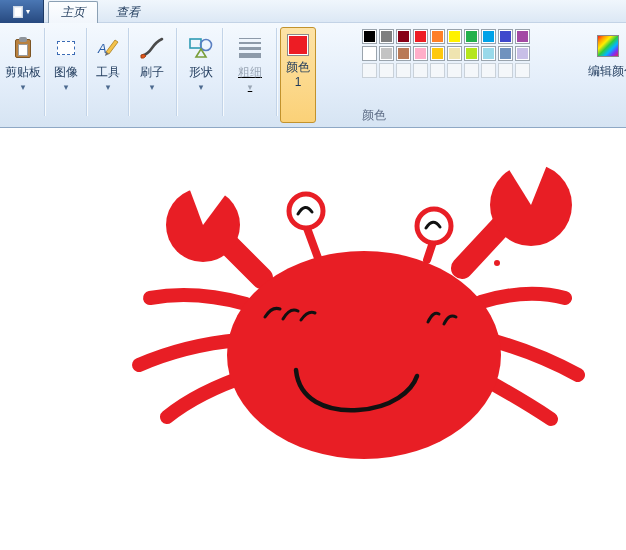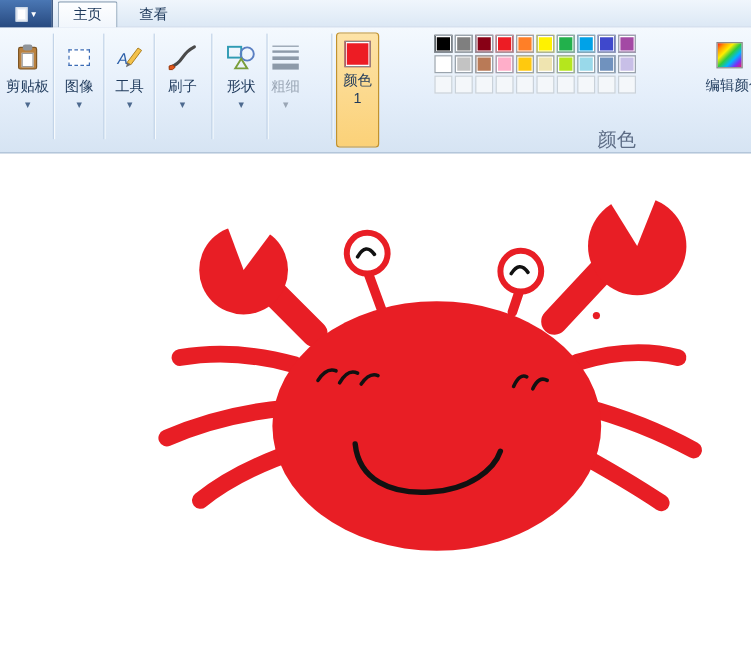--- a/index.html
+++ b/index.html
@@ -9,21 +9,21 @@
   
   .tabstrip { position:absolute; left:0; top:0; width:626px; height:23px;
     background:linear-gradient(#f0f6fc,#dce8f5); border-bottom:1px solid #c3d3e6; }
   .app-menu-btn { position:absolute; left:0; top:0; width:44px; height:23px;
     background:linear-gradient(#4a77b4,#27497f); display:flex; align-items:center;
     justify-content:center; gap:3px; cursor:default; border-right:1px solid #1c3a66; }
   .app-menu-btn .page { width:10px; height:12px; background:#fff; border:1px solid #cfd9e6;
     box-shadow:inset 0 0 0 1px #e8eef6; }
   .app-menu-btn .arrow { color:#fff; font-size:8px; line-height:8px; }
   .tab { position:absolute; top:1px; height:22px; padding:0 12px; font-size:12px;
-    color:#1e395b; display:flex; align-items:center; }
+    color:#1e395b; display:flex; align-items:center;font-style:italic; }
   .tab.active { left:48px; background:linear-gradient(#fdfeff,#f1f6fc);
     border:1px solid #8ba0b4; border-bottom:none; border-radius:2px 2px 0 0; }
   .tab.plain { left:104px;text-align:center; }
 
   
   .ribbon { position:absolute; left:0; top:23px; width:626px; height:105px;
     background:linear-gradient(#f4f9fe 0%, #e4eefa 55%, #d6e4f3 100%);
     border-bottom:1px solid #8ea8c5; }
   .sep { position:absolute; top:5px; width:1px; height:88px;
     background:#c3d4e8; box-shadow:1px 0 0 #f6fafd; }
@@ -49,21 +49,21 @@
     line-height:15px; margin-top:4px; width:30px; word-break:break-all; }
 
   
   .palette { position:absolute; left:362px; top:6px; display:grid;
     grid-template-columns:repeat(10,15px); gap:2px; }
   .cell { width:15px; height:15px; border:1px solid #9aa4ad;
     box-shadow:inset 0 0 0 1px #ffffff; cursor:default; }
   .cell.empty { border:1px solid #c9d1d9; background:#f4f7fa; box-shadow:none; }
 
   .colors-group-label { position:absolute; left:362px; top:84px; width:168px;
-    text-align:right; font-size:16px; color:#5d6c85; }
+    text-align:left; font-size:12px; color:#5d6c85; }
 
   
   .edit-colors { position:absolute; left:588px; top:4px; width:40px; height:92px;
     display:flex; flex-direction:column; align-items:center; padding-top:8px; }
   .rainbow { width:22px; height:22px; border:1px solid #8a8a8a;
     background:linear-gradient(135deg,#ff1b1b,#ff9c00,#ffee00,#2ecc40,#00b7ff,#7b2ff7,#e91e63); }
   .edit-colors .clabel { font-size:12px; color:#1e395b; margin-top:6px;
     white-space:nowrap; overflow:hidden; max-width:40px; }
 
   
@@ -150,21 +150,21 @@
         <rect x="2" y="3" width="11" height="9" fill="none" stroke="#2f9bb3" stroke-width="1.6"></rect>
         <circle cx="18" cy="9" r="5.5" fill="none" stroke="#5a7fc2" stroke-width="1.6"></circle>
         <polygon points="8,21 13,13 18,21" fill="none" stroke="#7a9e3b" stroke-width="1.6"></polygon>
       </svg>
     </span>
     <span class="glabel">形状</span>
     <span class="garrow">▾</span>
   </div>
   <div class="sep" style="left:222px"></div>
 
-  <div class="group-btn disabled" style="left:216px;width:44px;">
+  <div class="group-btn disabled" style="left:228px;width:44px;text-decoration:underline;">
     <span class="gicon">
       <span class="i-lines">
         <span style="height:1px"></span>
         <span style="height:2px"></span>
         <span style="height:3px"></span>
         <span style="height:5px"></span>
       </span>
     </span>
     <span class="glabel">粗细</span>
     <span class="garrow">▾</span>

